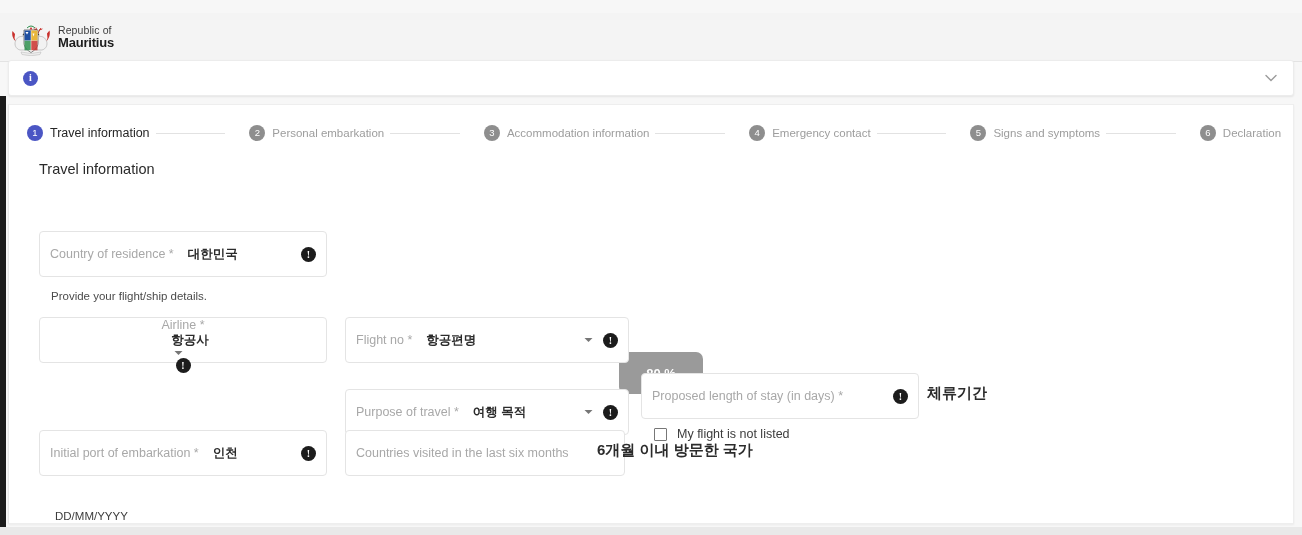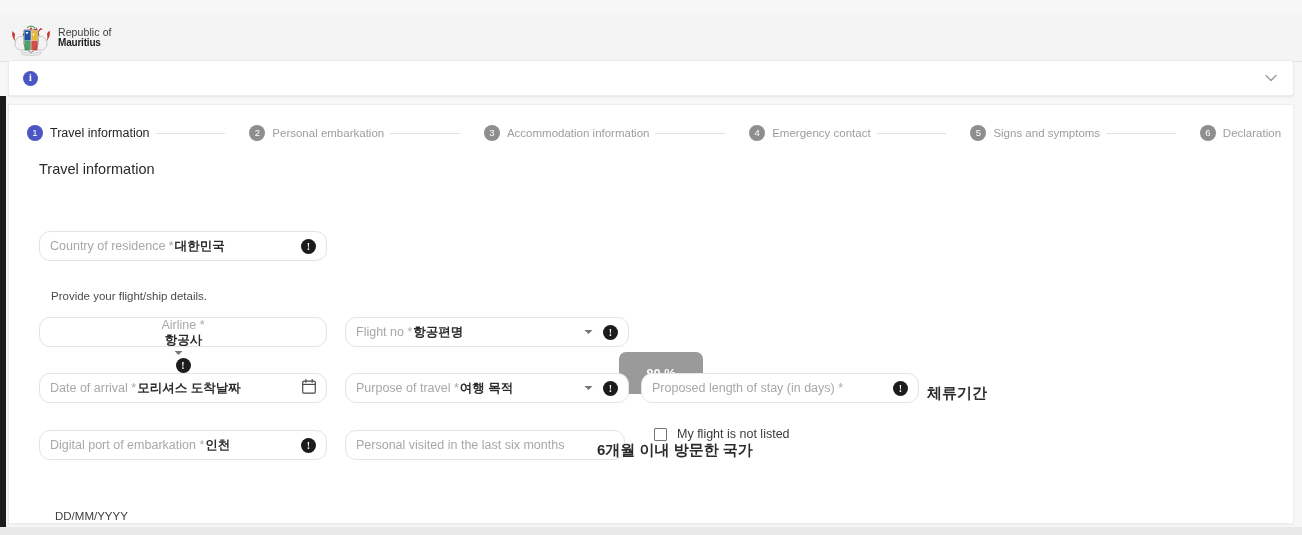--- a/index.html
+++ b/index.html
@@ -27,21 +27,21 @@
   .brand-logo {
     width: 42px; height: 38px;
     margin-left: 10px; margin-right: 6px;
     flex: none;
   }
   .brand-text { line-height: 1.05; padding-top: 1px; }
   .brand-line1 {
     font-size: 10.5px; color: #3d3d3d; letter-spacing: .1px;
   }
   .brand-line2 {
-    font-size: 10px; font-weight: bold; color: #1d1d1d; letter-spacing: -.2px;
+    font-size: 13px; font-weight: bold; color: #1d1d1d; letter-spacing: -.2px;
   }
 
   
   .accordion {
     position: absolute; left: 8px; top: 60px;
     width: 1286px; height: 36px;
     background: #ffffff;
     border: 1px solid #ececec;
     border-radius: 3px;
     box-shadow: 0 1px 2px rgba(0,0,0,.08);
@@ -129,33 +129,33 @@
   .radio-dot.on::after {
     content: ""; width: 6px; height: 6px; border-radius: 50%;
     background: #4b56c4;
   }
   .radio-dot.off { border-color: #6f6f6f; }
   .radio-label { font-size: 12.5px; color: #3b3b3b; }
 
   
   .field {
     position: absolute;
-    height: 30px;
+    height: 46px;
     background: #ffffff;
     border: 1px solid #e4e4e4;
-    border-radius: 11px;
+    border-radius: 4px;
     display: flex; align-items: center;
     padding: 0 10px;
   }
   .fld-ph {
     font-size: 12.5px; color: #a8a8a8; white-space: nowrap;
   }
   .fld-ko {
     font-size: 12.5px; color: #2b2b2b; font-weight: bold;
-    white-space: nowrap; margin-left: 1px;
+    white-space: nowrap; margin-left: 14px;
   }
   .icon-err {
     width: 15px; height: 15px; border-radius: 50%;
     background: #1c1c1c; color: #ffffff;
     font-size: 10px; font-weight: bold; line-height: 15px;
     text-align: center; flex: none;
     font-family: "Liberation Serif", serif;
   }
   .caret {
     color: #767676; font-size: 9px; line-height: 1; flex: none;
@@ -317,62 +317,49 @@
           </svg>
       </span>
       <span class="icon-err">!</span>
     </div>
 
     <label class="chk-row">
       <span class="chk-box"></span>
       <span class="chk-label">My flight is not listed</span>
     </label>
 
-    <div class="field" style="left:30px; top:268px; width:288px;">
-      <span class="fld-ph">Date of arrival *</span>
-      <span class="fld-ko">모리셔스 도착날짜</span>
-      <span class="spacer"></span>
-      <span class="icon-cal">
-        <svg width="14" height="15" viewBox="0 0 14 15">
-          <rect x="0.7" y="2.2" width="12.6" height="12" rx="1.3" fill="none" stroke="#4a4a4a" stroke-width="1.2"></rect>
-          <line x1="0.7" y1="5.4" x2="13.3" y2="5.4" stroke="#4a4a4a" stroke-width="1.2"></line>
-          <line x1="3.8" y1="0.6" x2="3.8" y2="3.2" stroke="#4a4a4a" stroke-width="1.2" stroke-linecap="round"></line>
-          <line x1="10.2" y1="0.6" x2="10.2" y2="3.2" stroke="#4a4a4a" stroke-width="1.2" stroke-linecap="round"></line>
-        </svg>
-      </span>
-    </div>
     <div class="date-fmt">DD/MM/YYYY</div>
 
-    <div class="field" style="left:336px; top:268px; width:284px;">
+    <div class="field" style="left:336px; top:284px; width:284px;">
       <span class="fld-ph">Purpose of travel *</span>
       <span class="fld-ko">여행 목적</span>
       <span class="spacer"></span>
       <span class="caret">
         <svg width="9" height="6" viewBox="0 0 9 6">
             <path d="M0.5 1 L4.5 5 L8.5 1" fill="#767676"></path>
           </svg>
       </span>
       <span class="icon-err">!</span>
     </div>
 
     <div class="field" style="left:632px; top:268px; width:278px;">
       <span class="fld-ph">Proposed length of stay (in days) *</span>
       <span class="spacer"></span>
       <span class="icon-err">!</span>
     </div>
     <div class="outside-ko" style="left:918px; top:279px;">체류기간</div>
 
     <div class="field" style="left:30px; top:325px; width:288px;">
-      <span class="fld-ph">Digital port of embarkation *</span>
+      <span class="fld-ph">Initial port of embarkation *</span>
       <span class="fld-ko">인천</span>
       <span class="spacer"></span>
       <span class="icon-err">!</span>
     </div>
 
     <div class="field" style="left:336px; top:325px; width:280px;">
-      <span class="fld-ph">Personal visited in the last six months</span>
+      <span class="fld-ph">Countries visited in the last six months</span>
     </div>
     <div class="outside-ko" style="left:588px; top:336px;">6개월 이내 방문한 국가</div>
 
   </div>
 
   <div class="bottom-strip"></div>
 </div>
 
 </body></html>

